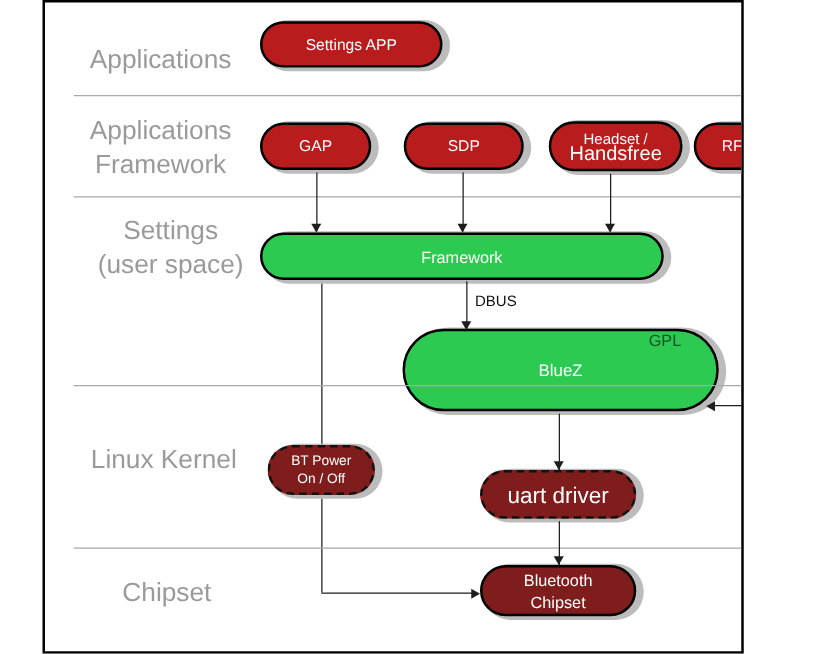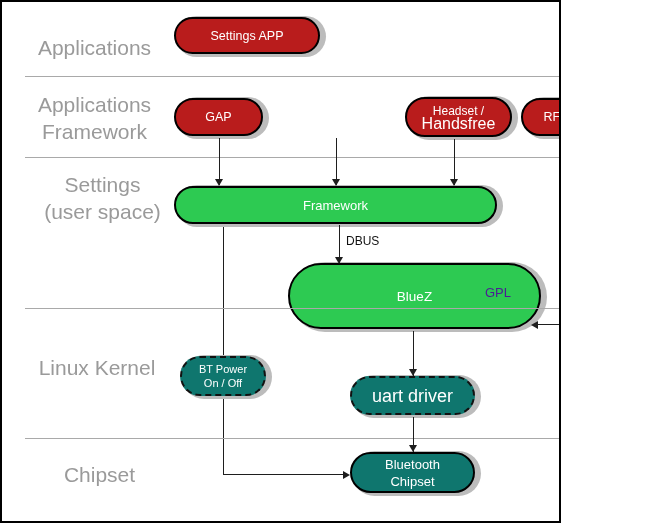--- a/index.html
+++ b/index.html
@@ -1,42 +1,42 @@
 <!DOCTYPE html>
 <html><head>
 <meta charset="utf-8">
 <style>
   html,body{margin:0;padding:0;background:#ffffff;font-family:"Liberation Sans",sans-serif;}
-  .stage{position:relative;width:561px;height:523px;background:#ffffff;border:2px solid #000;box-sizing:border-box;overflow:hidden;}
+  .stage{position:relative;width:561px;height:523px;background:#ffffff;border:2px solid #000;box-sizing:border-box;overflow:hidden;margin-left:34px;}
 
   
   .sep{position:absolute;left:23px;width:626px;height:1px;background:#a9a9a9;z-index:3;}
 
   
   .layer-label{position:absolute;color:#9a9a9a;font-size:21px;line-height:27px;text-align:center;white-space:pre-line;z-index:1;}
 
   
   .pill{position:absolute;box-sizing:border-box;display:flex;flex-direction:column;align-items:center;justify-content:center;text-align:center;color:#ffffff;border:2px solid #000;box-shadow:4px 1px 0 2px #bcbcbc;z-index:2;}
   .blue{background:#b91c1c;font-size:12.5px;}
   .green{background:#2dca52;font-size:13px;}
-  .red{background:#0f766e;font-size:11px;line-height:14px;}
+  .red{background:#7f1d1d;font-size:11px;line-height:14px;}
   .dashed{border:2px dashed #111;}
   .multiline{white-space:pre-line;}
 
   
   .vline{position:absolute;width:1px;background:#1e1e1e;z-index:1;}
   .hline{position:absolute;height:1px;background:#1e1e1e;z-index:1;}
   .topline{z-index:4;}
   .ah{position:absolute;width:0;height:0;z-index:4;}
   .ah-down{border-left:4px solid transparent;border-right:4px solid transparent;border-top:7px solid #1e1e1e;}
   .ah-left{border-top:4px solid transparent;border-bottom:4px solid transparent;border-right:7px solid #1e1e1e;}
   .ah-right{border-top:4px solid transparent;border-bottom:4px solid transparent;border-left:7px solid #1e1e1e;}
 
   .edge-label{position:absolute;color:#111;font-size:12px;z-index:4;}
-  .gpl{position:absolute;right:28px;top:20px;color:#4c1d95;font-size:13px;}
+  .gpl{position:absolute;right:28px;top:0;color:#14532d;font-size:13px;}
   .bluez-pill{justify-content:center;}
   .headset-l1{font-size:12px;line-height:14px;}
   .headset-l2{font-size:16px;line-height:12px;}
 </style>
 </head>
 <body>
 
 <div class="stage">
 
   <div class="sep" style="top:74px"></div>
@@ -79,20 +79,23 @@
   <div class="vline topline" style="left:411px;top:415px;height:35px"></div>
   <div class="ah ah-down" style="left:407px;top:443px"></div>
 
   <div class="pill blue" style="left:172px;top:15px;width:146px;height:37px;border-radius:19px">
     <span>Settings APP</span>
   </div>
 
   <div class="pill blue" style="left:172px;top:96px;width:89px;height:38px;border-radius:19px">
     <span>GAP</span>
   </div>
+  <div class="pill blue" style="left:287px;top:96px;width:96px;height:38px;border-radius:19px">
+    <span>SDP</span>
+  </div>
   <div class="pill blue" style="left:403px;top:95px;width:107px;height:40px;border-radius:20px">
     <span class="headset-l1">Headset /</span>
     <span class="headset-l2">Handsfree</span>
   </div>
   <div class="pill blue" style="left:519px;top:96px;width:101px;height:38px;border-radius:19px">
     <span>RFCOMM</span>
   </div>
 
   <div class="pill green" style="left:172px;top:184px;width:323px;height:38px;border-radius:19px">
     <span>Framework</span>

